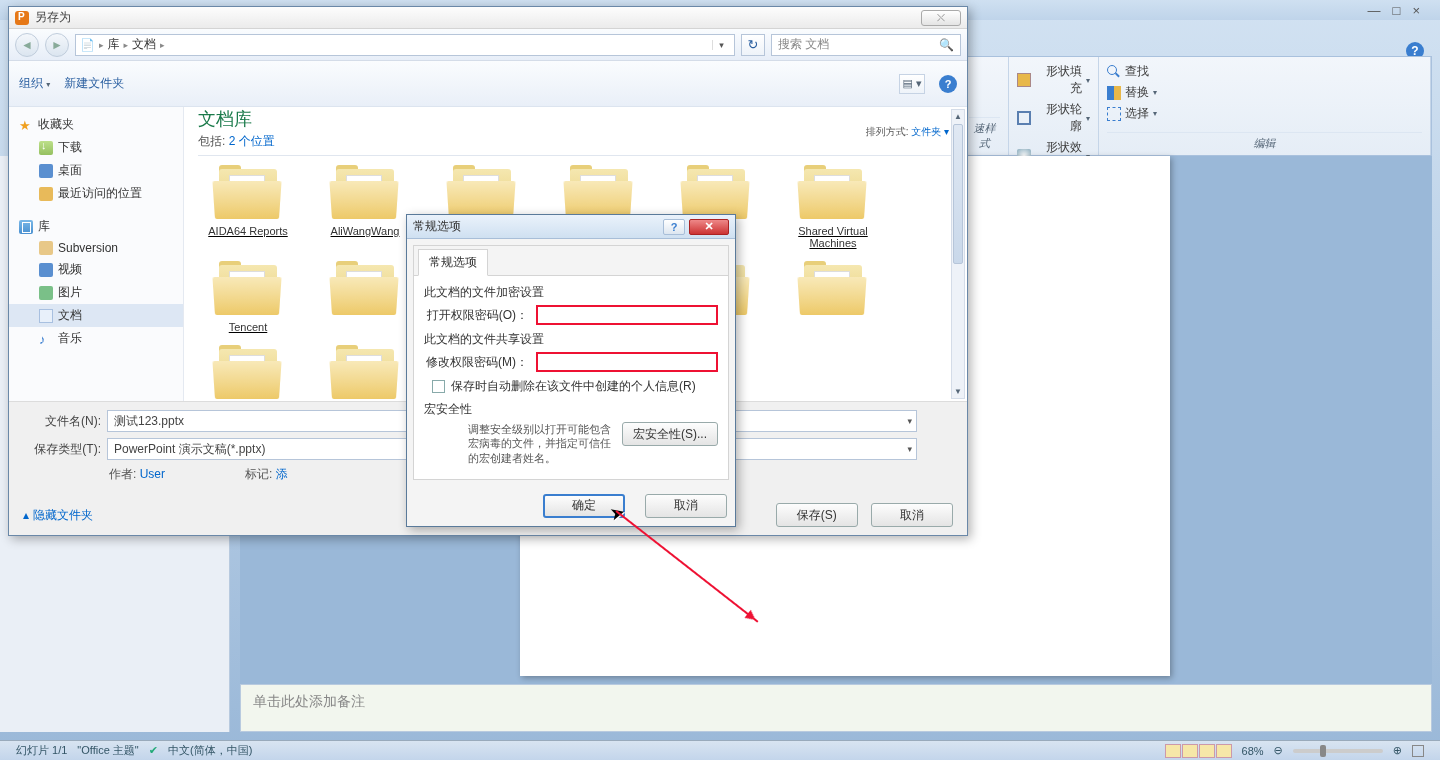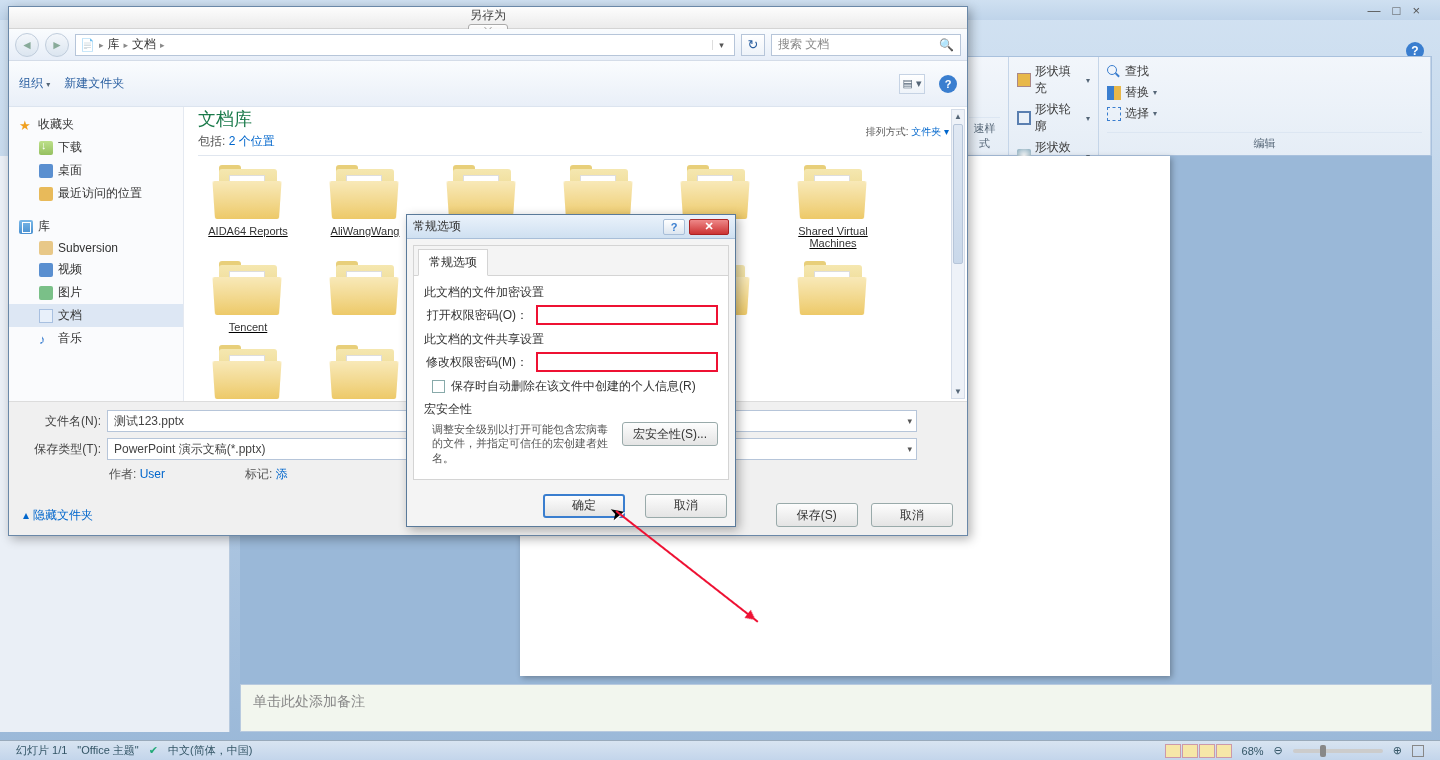--- a/index.html
+++ b/index.html
@@ -6,22 +6,22 @@
 body { width: 1440px; height: 760px; overflow: hidden; background: #9ab8d8; position: relative; }
 
 
 .app-bg { position: absolute; inset: 0; background: linear-gradient(#d2e2f2, #9ab8d8); }
 .app-titlebar { position: absolute; top: 0; left: 0; right: 0; height: 20px; background: linear-gradient(#cfe0f1, #bfd4ea); display: flex; justify-content: flex-end; align-items: center; gap: 12px; padding-right: 20px; color: #555; font-size: 13px; }
 .app-titlebar span { cursor: default; }
 .help-circle { position: absolute; top: 42px; right: 16px; width: 18px; height: 18px; border-radius: 50%; background: #3a7ecf; color: #fff; font-size: 12px; display: flex; align-items: center; justify-content: center; font-weight: bold; }
 
 .ribbon-right { position: absolute; top: 56px; left: 960px; right: 8px; height: 100px; background: linear-gradient(#f2f6fb, #e5edf6); border: 1px solid #a9c1dd; display: flex; font-size: 12px; color: #3c3c3c; }
 .ribbon-group { border-right: 1px solid #c5d5e8; padding: 4px 8px; display: flex; flex-direction: column; }
-.ribbon-group .glabel { text-align: center; font-size: 11px; color: #567; margin-top: auto; padding-top: 3px; border-top: 1px solid #dce6f2; }
-.rrow { display: flex; align-items: center; gap: 4px; padding: 2px 0; }
+.ribbon-group .glabel { text-align: center; font-size: 11px; color: #567; margin-top: auto; padding-top: 3px; border-top: 1px solid #dce6f2; font-style: italic; }
+.rrow { display: flex; align-items: center; gap: 4px; padding: 2px 0; text-align: right; }
 .ricon { width: 14px; height: 14px; display: inline-block; }
 .ricon.fill { background: #e8b84a; border: 1px solid #a88; }
 .ricon.outline { border: 2px solid #5a7fb0; }
 .ricon.effect { background: radial-gradient(#fff,#8ab); border-radius: 2px; }
 .ricon.find { position:relative; } .ricon.find:before{content:"";position:absolute;width:8px;height:8px;border:1.5px solid #3a7ecf;border-radius:50%;left:0;top:0;} .ricon.find:after{content:"";position:absolute;width:5px;height:1.5px;background:#3a7ecf;left:8px;top:9px;transform:rotate(45deg);}
 .ricon.replace { background: linear-gradient(90deg,#3a7ecf 50%,#e8b84a 50%); }
 .ricon.select { border: 1.5px dashed #3a7ecf; }
 .dropdown-caret { font-size: 8px; color: #567; }
 
 .slide-panel { position: absolute; top: 156px; left: 0; width: 230px; bottom: 28px; background: #eaeff6; border-right: 1px solid #b8cadf; }
@@ -32,21 +32,21 @@
 .statusbar { position: absolute; left: 0; right: 0; bottom: 0; height: 20px; background: linear-gradient(#d8e4f1,#c3d5eb); border-top: 1px solid #9ab; display: flex; align-items: center; font-size: 11px; color: #2a5; padding: 0 16px; gap: 10px; }
 .statusbar .spacer { flex: 1; }
 .statusbar .viewbtns { display: flex; gap: 1px; }
 .statusbar .vb { width: 16px; height: 14px; background: #f6e7a8; border: 1px solid #c9a; }
 .zoomslider { width: 90px; height: 4px; background: #ccc; position: relative; border-radius: 2px; }
 .zoomslider:before { content:""; position:absolute; left: 30%; top:-4px; width:6px; height:12px; background:#888; border-radius:2px; }
 .sq { width: 12px; height: 12px; border: 1px solid #888; display:inline-block; }
 
 
 .saveas { position: absolute; left: 8px; top: 6px; width: 960px; height: 530px; background: #fff; border: 1px solid #6a88a8; box-shadow: 3px 3px 10px rgba(0,0,0,.3); display: flex; flex-direction: column; }
-.sa-title { height: 22px; background: linear-gradient(#fdfdfd,#ebebeb); border-bottom: 1px solid #d4d4d4; display: flex; align-items: center; padding: 0 6px; font-size: 12px; color: #444; flex-direction: column; }
+.sa-title { height: 22px; background: linear-gradient(#fdfdfd,#ebebeb); border-bottom: 1px solid #d4d4d4; display: flex; align-items: center; padding: 0 6px; font-size: 12px; color: #444; }
 .sa-title .wicon { width: 14px; height: 14px; background: #e67817; border-radius: 3px; margin-right: 6px; position:relative; }
 .sa-title .wicon:before { content:"P"; color:#fff; font-size:10px; font-weight:bold; position:absolute; left:3px; top:0; }
 .sa-title .spacer { flex: 1; }
 .winclose { width: 40px; height: 16px; border: 1px solid #aaa; border-radius: 3px; display: flex; align-items: center; justify-content: center; font-size: 10px; color: #555; background: linear-gradient(#fff,#e4e4e4); }
 
 .sa-nav { height: 32px; background: linear-gradient(#fafcfe,#e7eef8); border-bottom: 1px solid #d4dce8; display: flex; align-items: center; padding: 0 6px; gap: 6px; }
 .navarrow { width: 24px; height: 24px; border-radius: 50%; background: linear-gradient(#f4f7fb,#dbe5f0); border: 1px solid #c0cddc; display:flex;align-items:center;justify-content:center;color:#8a9; font-size:12px;}
 .breadcrumb-box { flex: 1; height: 22px; border: 1px solid #b6c5d9; background: #fff; display: flex; align-items: center; padding: 0 4px; font-size: 12px; color: #333; gap: 4px; }
 .breadcrumb-box .sep { color: #888; font-size: 9px; }
 .bc-dd { width: 18px; text-align:center; color:#555; font-size:9px; border-left:1px solid #ddd; }
@@ -493,21 +493,21 @@
           </div>
       </div>
       <div class="om-sect">
         <div class="fieldrow" style="padding-left:8px;">
             <span class="cbx"></span>
             <span>保存时自动删除在该文件中创建的个人信息(R)</span>
           </div>
       </div>
       <div class="om-sect">
         <div class="shead">宏安全性</div>
-        <div class="macrow" style="padding-left:8px;">
+        <div class="macrow" style="padding-left:8px;margin-left:36px;">
           <span class="mactext">调整安全级别以打开可能包含宏病毒的文件，并指定可信任的宏创建者姓名。</span>
           <span class="btn" style="min-width:96px;">宏安全性(S)...</span>
         </div>
       </div>
     </div>
   </div>
   <div class="om-buttons">
     <span class="btn primary">确定</span>
     <span class="btn">取消</span>
   </div>

